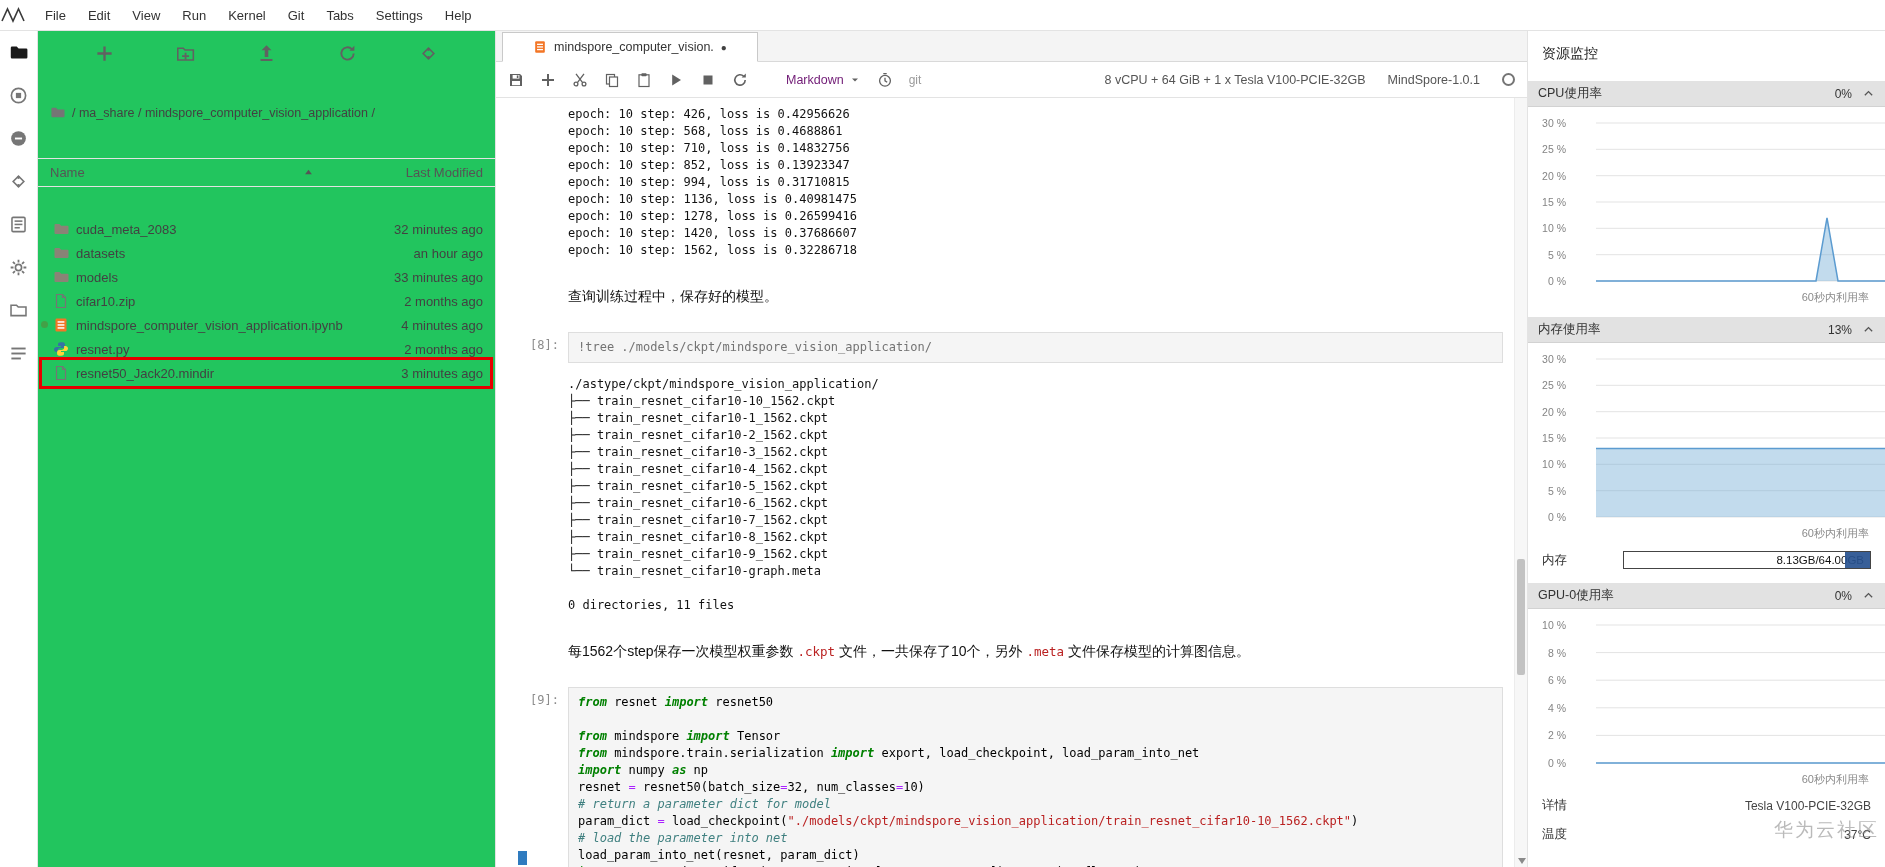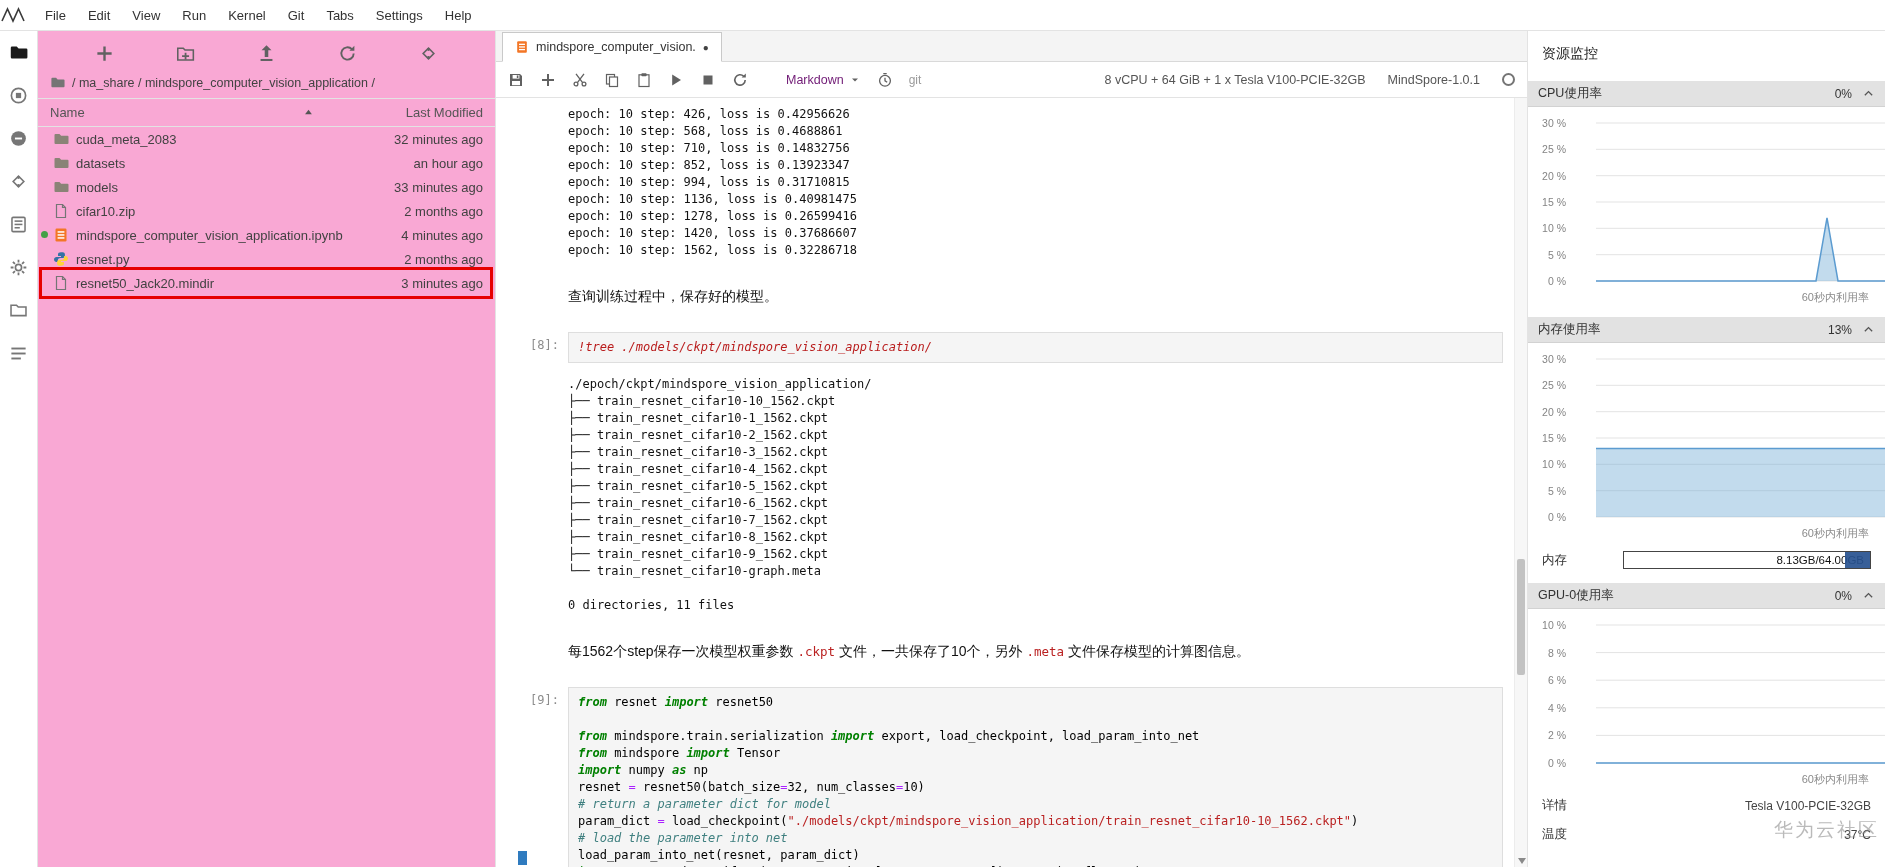--- a/index.html
+++ b/index.html
@@ -17,40 +17,40 @@
   .menu-item { padding: 0 11px; font-size: 13px; color: #333; cursor: default; }
 
   .main { display: flex; height: 836px; }
 
   
   .iconstrip { width: 38px; border-right: 1px solid #e3e3e3; display: flex; flex-direction: column; align-items: center; padding-top: 12px; gap: 24px; background: #fff; flex: none; }
   .side-icon { width: 19px; height: 19px; color: #767676; }
   .side-icon.active { color: #1a1a1a; }
 
   
-  .filepanel { width: 458px; border-right: 1px solid #e3e3e3; background: #f9a8d4; flex: none; display: flex; flex-direction: column; }
+  .filepanel { width: 458px; border-right: 1px solid #e3e3e3; background: #22c55e; flex: none; display: flex; flex-direction: column; gap: 30px; }
   .fp-toolbar { height: 44px; display: flex; align-items: center; justify-content: space-around; padding: 0 26px; }
   .fp-tool { width: 19px; height: 19px; color: #616161; }
   .fp-breadcrumb { display: flex; align-items: center; gap: 7px; padding: 0 12px 8px; font-size: 12.5px; color: #424242; }
   .fp-breadcrumb .bc-icon { width: 15px; height: 15px; color: #757575; }
   .fp-header { display: flex; align-items: center; border-top: 1px solid #e3e3e3; border-bottom: 1px solid #e3e3e3; padding: 6px 12px; font-size: 13px; color: #555; }
   .fh-name { flex: 1; display: flex; align-items: center; }
   .fh-name .sort { width: 13px; height: 13px; color: #555; margin-left: auto; margin-right: 28px; }
   .fh-mod { width: 140px; text-align: right; }
   .frow { display: flex; align-items: center; height: 24px; padding: 0 12px 0 15px; font-size: 13px; color: #424242; position: relative; }
   .rundot { position: absolute; left: 3px; top: 8px; width: 7px; height: 7px; border-radius: 50%; background: #43a047; }
   .ficon { width: 16px; height: 16px; margin-right: 7px; flex: none; }
   .fname { flex: 1; white-space: nowrap; overflow: hidden; text-overflow: clip; }
   .fmod { width: 135px; text-align: right; flex: none; }
   .frow.red-annot::after { content: ''; position: absolute; left: 1px; right: 2px; top: -4px; bottom: -4px; border: 3px solid #e60000; pointer-events: none; }
 
   
   .notebook { flex: 1; min-width: 0; display: flex; flex-direction: column; background: #fff; position: relative; }
   .nb-tabstrip { height: 31px; background: #f4f4f4; border-bottom: 1px solid #d9d9d9; display: flex; align-items: flex-end; padding-left: 6px; flex: none; }
-  .nb-tab { height: 30px; margin-bottom: -1px; background: #fff; border: 1px solid #c9c9c9; border-bottom: 1px solid #fff; display: flex; align-items: center; gap: 7px; padding: 0 12px; font-size: 12.5px; color: #333; }
+  .nb-tab { height: 30px; margin-bottom: -1px; background: #fff; border: 1px solid #c9c9c9; border-bottom: 1px solid #fff; display: flex; align-items: center; gap: 7px; padding: 0 30px; font-size: 12.5px; color: #333; }
   .nb-tab .tab-icon { width: 14px; height: 14px; }
   .nb-tab .dirty { font-size: 10px; color: #424242; }
   .nb-toolbar { height: 36px; display: flex; align-items: center; padding: 0 12px; border-bottom: 1px solid #e3e3e3; gap: 16px; flex: none; }
   .nbt-btn { width: 16px; height: 16px; color: #616161; }
   .nbt-select { display: flex; align-items: center; gap: 5px; font-size: 12.5px; color: #701a75; margin-left: 22px; }
   .nbt-select .caret { width: 12px; height: 12px; color: #616161; }
   .nbt-git { font-size: 12px; color: #9a9a9a; }
   .nbt-right { margin-left: auto; display: flex; align-items: center; gap: 22px; font-size: 12.5px; color: #555; }
   .kernel-circle { width: 13px; height: 13px; border: 2px solid #757575; border-radius: 50%; }
 
@@ -66,21 +66,21 @@
   .mdcell .icode { font-family: "DejaVu Sans Mono", monospace; font-size: 12.5px; color: #BA2121; }
   .codebox { background: #f5f5f5; border: 1px solid #dedede; padding: 6px 9px; }
   .cline { font: 12px/17px "DejaVu Sans Mono", monospace; color: #000; white-space: pre; min-height: 17px; position: relative; }
   .cline.u { text-decoration: underline; text-decoration-color: #7fb0e0; }
   .tok-k { color: #008000; font-weight: bold; font-style: italic; }
   .tok-o { color: #AA22FF; }
   .tok-n { color: #000000; }
   .tok-s { color: #BA2121; }
   .tok-c { color: #408080; font-style: italic; }
   .tok-b { color: #008000; }
-  .tok-m { color: #b91c1c; font-style: italic; }
+  .tok-m { color: #737373; }
 
   .nb-scrollbar { position: absolute; right: 0; top: 0; bottom: 0; width: 13px; background: #f7f7f7; border-left: 1px solid #ececec; }
   .nb-thumb { position: absolute; left: 2px; right: 2px; top: 60%; height: 15%; background: #c2c2c2; border-radius: 2px; }
   .nb-downarrow { position: absolute; left: 3px; bottom: 3px; width: 0; height: 0; border-left: 4px solid transparent; border-right: 4px solid transparent; border-top: 6px solid #8a8a8a; }
   .cell-below-indicator { position: absolute; left: 22px; bottom: 2px; width: 9px; height: 14px; background: #2f7bbf; }
 
   
   .resources { width: 358px; border-left: 1px solid #e3e3e3; background: #fff; flex: none; position: relative; overflow: hidden; }
   .res-title { font-size: 14px; color: #222; padding: 14px 14px 12px; }
   .res-section { margin-top: 6px; }
@@ -417,21 +417,21 @@
             <div class="prompt">[8]:</div>
             <div class="cellbody">
               <div class="codebox">
                 <div class="cline"><span class="tok-m">!tree ./models/ckpt/mindspore_vision_application/</span></div>
               </div>
             </div>
           </div>
           <div class="cellrow m-out">
             <div class="prompt"></div>
             <div class="cellbody">
-              <div class="oline">./epoch/ckpt/mindspore_vision_application/</div>
+              <div class="oline">./astype/ckpt/mindspore_vision_application/</div>
               <div class="oline">├── train_resnet_cifar10-10_1562.ckpt</div>
               <div class="oline">├── train_resnet_cifar10-1_1562.ckpt</div>
               <div class="oline">├── train_resnet_cifar10-2_1562.ckpt</div>
               <div class="oline">├── train_resnet_cifar10-3_1562.ckpt</div>
               <div class="oline">├── train_resnet_cifar10-4_1562.ckpt</div>
               <div class="oline">├── train_resnet_cifar10-5_1562.ckpt</div>
               <div class="oline">├── train_resnet_cifar10-6_1562.ckpt</div>
               <div class="oline">├── train_resnet_cifar10-7_1562.ckpt</div>
               <div class="oline">├── train_resnet_cifar10-8_1562.ckpt</div>
               <div class="oline">├── train_resnet_cifar10-9_1562.ckpt</div>
@@ -445,22 +445,22 @@
             <div class="cellbody">
               <div class="mdcell"><span>每1562个step保存一次模型权重参数 </span><span class="icode">.ckpt</span><span> 文件，一共保存了10个，另外 </span><span class="icode">.meta</span><span> 文件保存模型的计算图信息。</span></div>
             </div>
           </div>
           <div class="cellrow m-code">
             <div class="prompt">[9]:</div>
             <div class="cellbody">
               <div class="codebox">
                 <div class="cline"><span class="tok-k">from</span><span> resnet </span><span class="tok-k">import</span><span> resnet50</span></div>
                 <div class="cline">&nbsp;</div>
+                <div class="cline"><span class="tok-k">from</span><span> mindspore </span><span class="tok-k">import</span><span> Tensor</span></div>
                 <div class="cline"><span class="tok-k">from</span><span> mindspore.train.serialization </span><span class="tok-k">import</span><span> export, load_checkpoint, load_param_into_net</span></div>
-                <div class="cline"><span class="tok-k">from</span><span> mindspore </span><span class="tok-k">import</span><span> Tensor</span></div>
                 <div class="cline"><span class="tok-k">import</span><span> numpy </span><span class="tok-k">as</span><span> np</span></div>
                 <div class="cline"><span>resnet </span><span class="tok-o">=</span><span> resnet50(batch_size</span><span class="tok-o">=</span><span class="tok-n">32</span><span>, num_classes</span><span class="tok-o">=</span><span class="tok-n">10</span><span>)</span></div>
                 <div class="cline"><span class="tok-c"># return a parameter dict for model</span></div>
                 <div class="cline"><span>param_dict </span><span class="tok-o">=</span><span> load_checkpoint(</span><span class="tok-s">"./models/ckpt/mindspore_vision_application/train_resnet_cifar10-10_1562.ckpt"</span><span>)</span></div>
                 <div class="cline"><span class="tok-c"># load the parameter into net</span></div>
                 <div class="cline"><span>load_param_into_net(resnet, param_dict)</span></div>
                 <div class="cline u"><span class="tok-b">input</span><span> </span><span class="tok-o">=</span><span> np.random.uniform(</span><span class="tok-n">0.0</span><span>, </span><span class="tok-n">1.0</span><span>, size</span><span class="tok-o">=</span><span>[</span><span class="tok-n">32</span><span>, </span><span class="tok-n">3</span><span>, </span><span class="tok-n">224</span><span>, </span><span class="tok-n">224</span><span>]).astype(np.float32)</span></div>
               </div>
             </div>
           </div>

